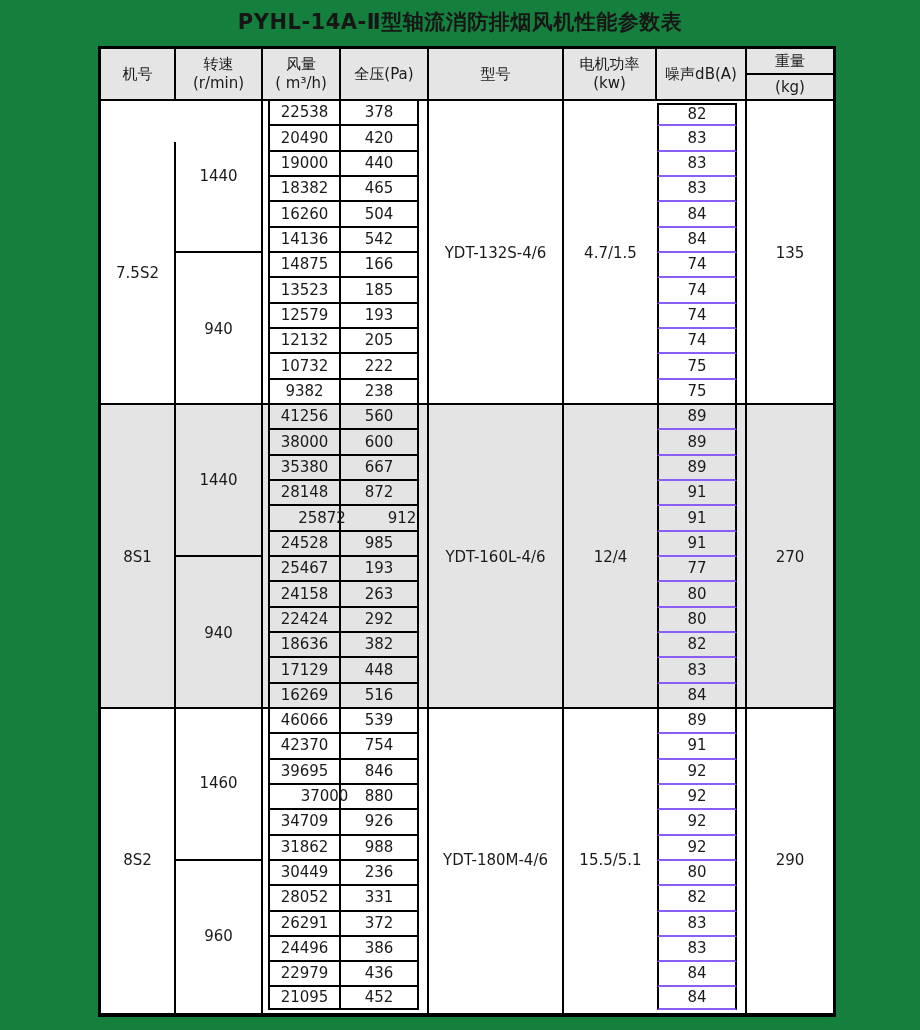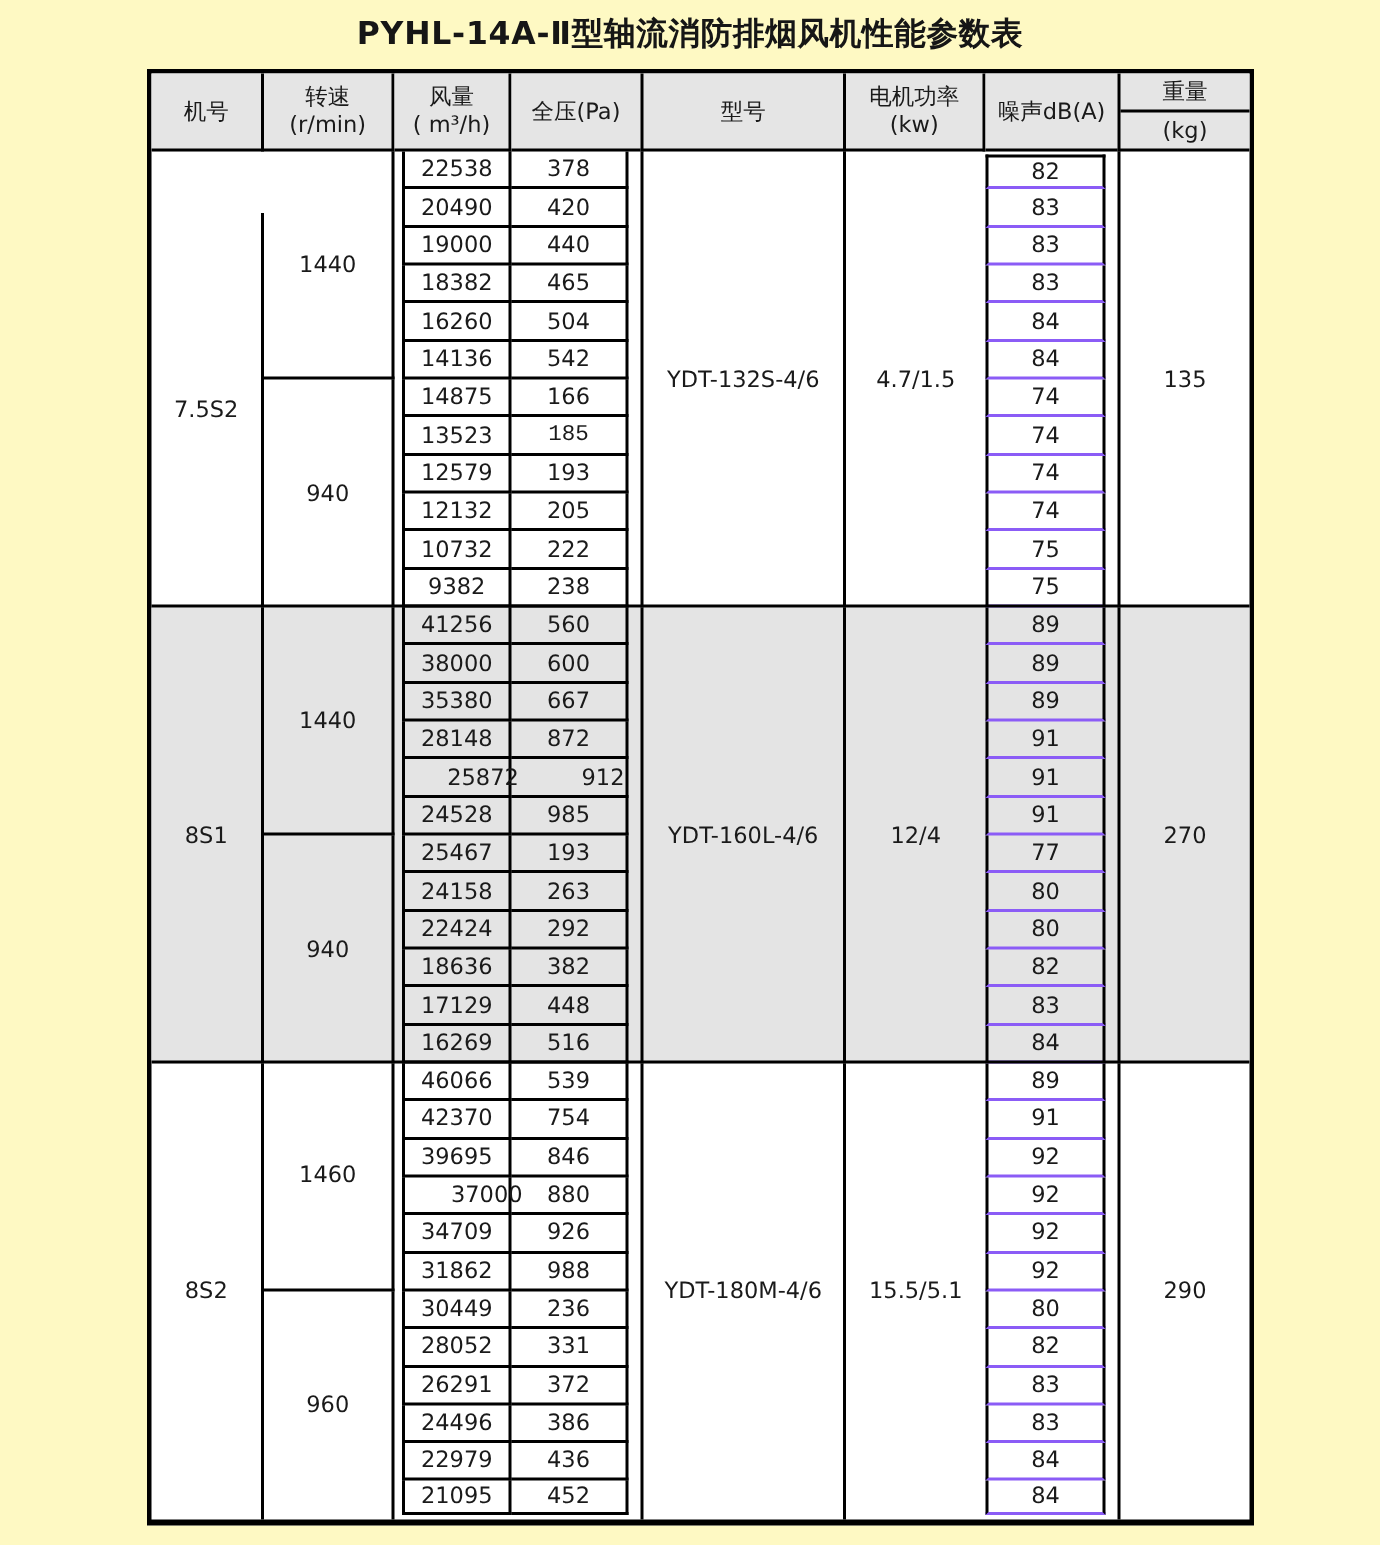--- a/index.html
+++ b/index.html
@@ -1,19 +1,19 @@
 <!DOCTYPE html>
 <html><head>
 <meta charset="utf-8">
 <style>
   html,body { margin:0; padding:0; }
   body { font-family: "DejaVu Sans", sans-serif; }
   .page {
     position:relative; width:920px; height:1030px;
-    background:#fef9c3; overflow:hidden; color:#1a1a1a;
+    background:#15803d; overflow:hidden; color:#1a1a1a;
   }
   .title {
     position:absolute; top:8px; left:0; width:100%;
     text-align:center; font-size:21px; font-weight:600;
     letter-spacing:0.5px; color:#161616;
   }
   .spec-table {
     position:absolute; left:98px; top:46px;
     display:grid; width:732px;
     grid-template-columns:75px 87px 78px 86px 137px 93px 88px 88px;
@@ -125,21 +125,21 @@
       <div class="cell box flow" style="grid-area: 6 / 3;">16260</div>
       <div class="cell box press" style="grid-area: 6 / 4;">504</div>
       <div class="cell box noise" style="grid-area: 6 / 7;">84</div>
       <div class="cell box flow" style="grid-area: 7 / 3;">14136</div>
       <div class="cell box press" style="grid-area: 7 / 4;">542</div>
       <div class="cell box noise" style="grid-area: 7 / 7;">84</div>
       <div class="cell box flow" style="grid-area: 8 / 3;">14875</div>
       <div class="cell box press" style="grid-area: 8 / 4;">166</div>
       <div class="cell box noise" style="grid-area: 8 / 7;">74</div>
       <div class="cell box flow" style="grid-area: 9 / 3;">13523</div>
-      <div class="cell box press" style="grid-area: 9 / 4; font-family: Liberation Mono, monospace;">185</div>
+      <div class="cell box press" style="grid-area: 9 / 4;">185</div>
       <div class="cell box noise" style="grid-area: 9 / 7;">74</div>
       <div class="cell box flow" style="grid-area: 10 / 3;">12579</div>
       <div class="cell box press" style="grid-area: 10 / 4;">193</div>
       <div class="cell box noise" style="grid-area: 10 / 7;">74</div>
       <div class="cell box flow" style="grid-area: 11 / 3;">12132</div>
       <div class="cell box press" style="grid-area: 11 / 4;">205</div>
       <div class="cell box noise" style="grid-area: 11 / 7;">74</div>
       <div class="cell box flow" style="grid-area: 12 / 3;">10732</div>
       <div class="cell box press" style="grid-area: 12 / 4;">222</div>
       <div class="cell box noise" style="grid-area: 12 / 7;">75</div>

